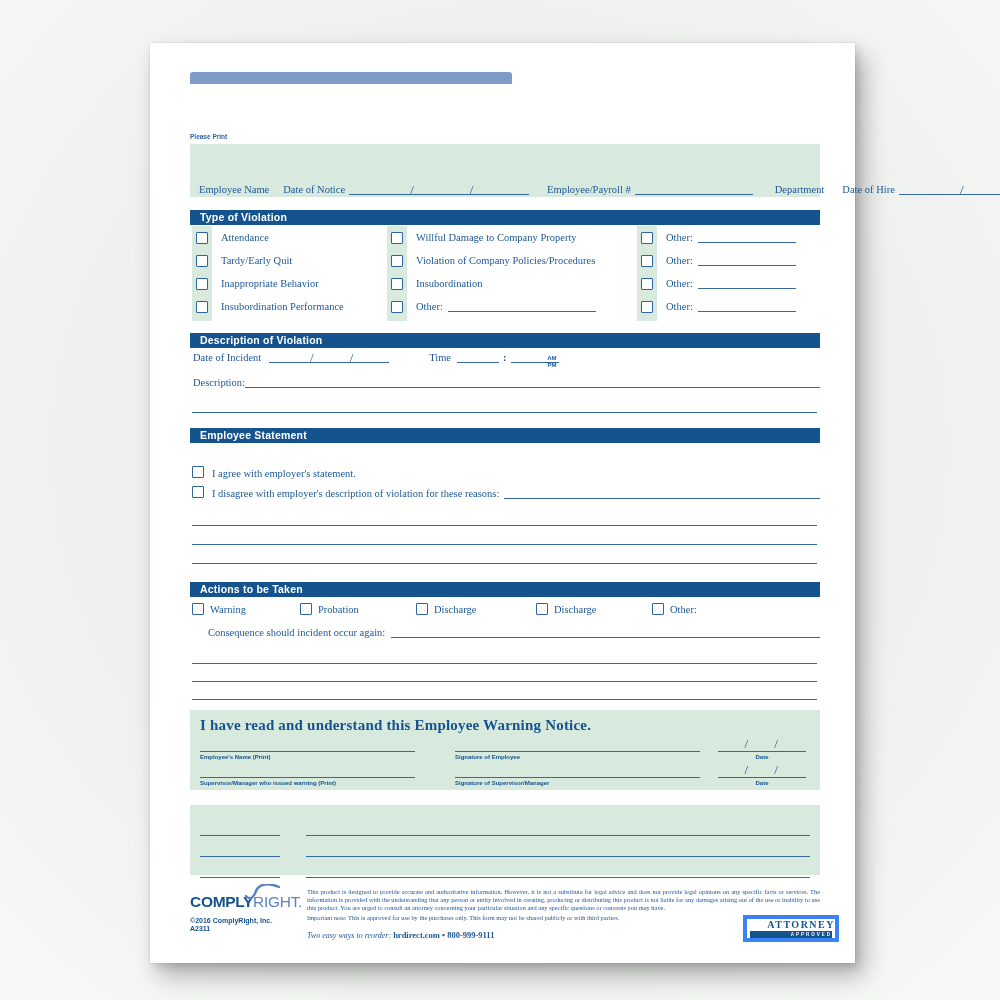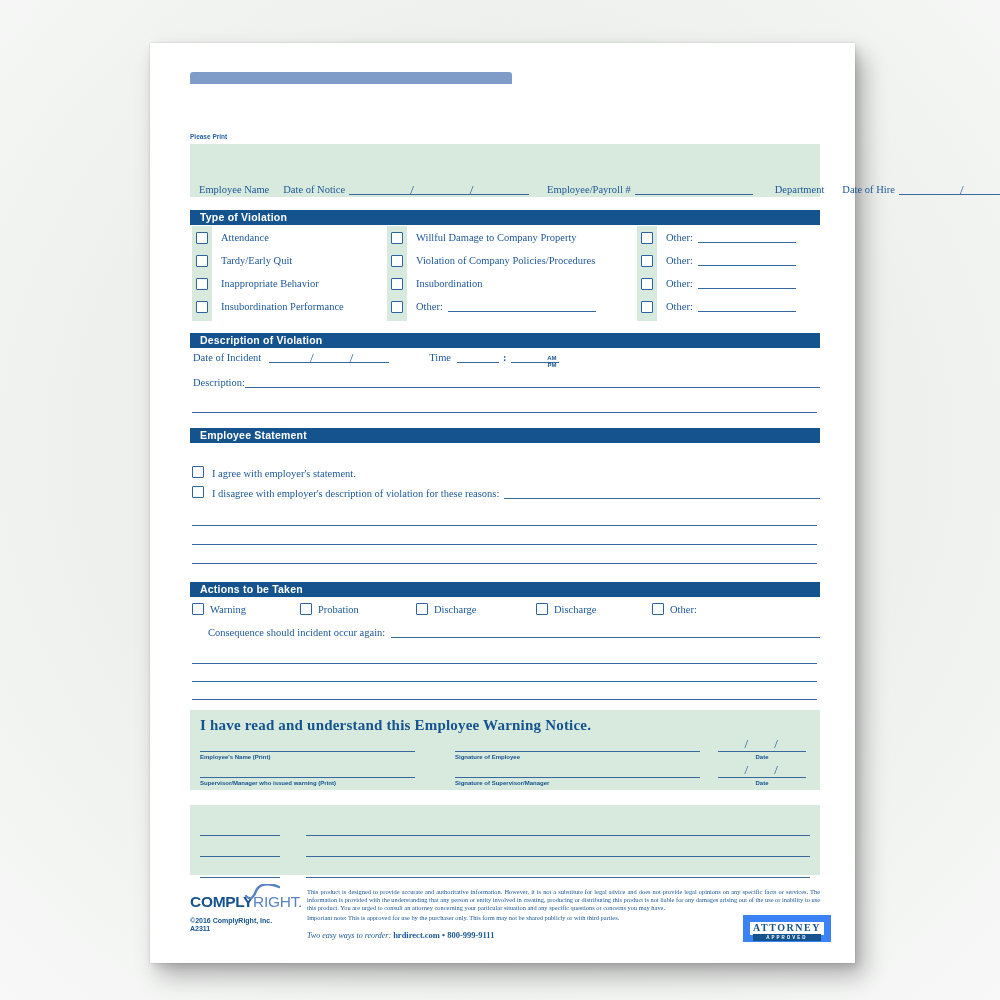--- a/index.html
+++ b/index.html
@@ -71,21 +71,21 @@
   .logo-comply{font:bold 15.5px "Liberation Sans",sans-serif;color:#15538f;letter-spacing:-.3px;}
   .logo-right{font:15.5px "Liberation Sans",sans-serif;color:#5b83c0;letter-spacing:-.3px;}
   .logo-swoosh{position:absolute;left:54px;top:-9px;}
   .copyright{font:bold 7px "Liberation Sans",sans-serif;color:#15538f;margin-top:6px;}
   .itemno{font:bold 7px "Liberation Sans",sans-serif;color:#15538f;margin-top:1px;}
   .legal{left:157px;top:845px;width:513px;color:#1d5796;}
   .legal p{margin:0;font:6.4px "Liberation Serif",serif;line-height:7.8px;text-align:justify;}
   .legal p.note{margin-top:3px;text-align:left;}
   .reorder{margin-top:8px;font:italic 8px "Liberation Serif",serif;}
   .reorder b{font-style:normal;font-weight:bold;font-size:8.5px;}
-  .badge{left:593px;top:872px;width:88px;height:27px;border:7px solid #3b82f6;background:#fff;text-align:center;box-sizing:border-box;}
+  .badge{left:593px;top:872px;width:96px;height:27px;border:4px solid #3b82f6;background:#fff;text-align:right;box-sizing:border-box;}
   .badge-top{font:bold 10px "Liberation Serif",serif;color:#15538f;letter-spacing:1.5px;line-height:12px;}
   .badge-bot{background:#15538f;color:#fff;font:bold 4.5px "Liberation Sans",sans-serif;letter-spacing:2px;line-height:7px;margin:0 3px;}
 </style>
 </head>
 <body>
 
 <div class="paper">
 
   <div class="abs bar-light"></div>
   <div class="abs please-print">Please Print</div>

